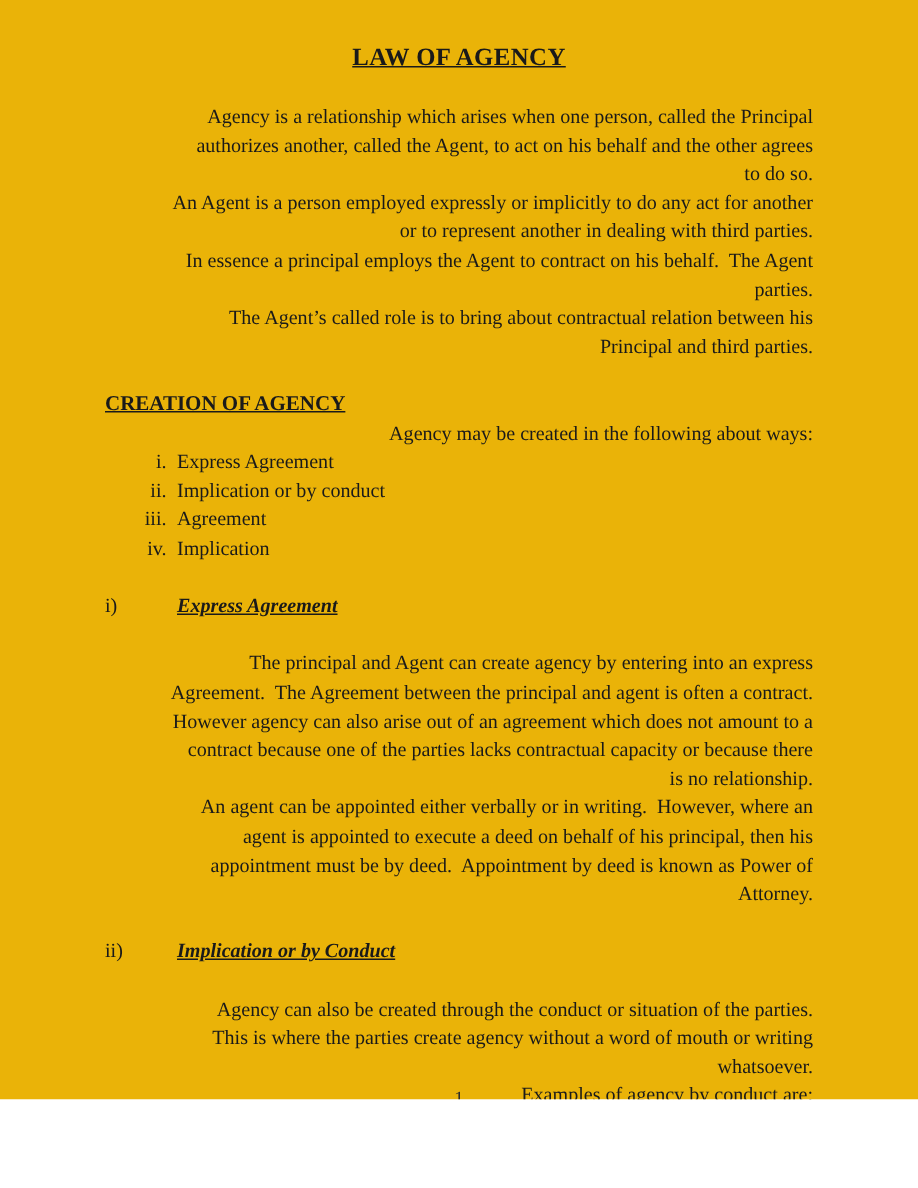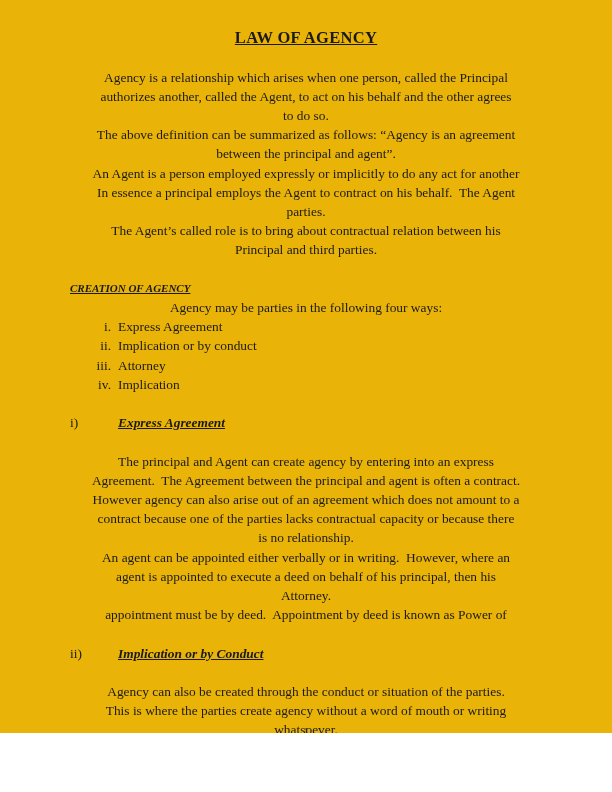--- a/index.html
+++ b/index.html
@@ -28,33 +28,32 @@
     font-weight: bold;
     text-decoration: underline;
     letter-spacing: 0.3px;
     margin: 0 0 19px 0;
     line-height: 1.25;
   }
   .para {
     font-size: 13.4px;
     line-height: 19.2px;
     margin: 0;
-    text-align: center;
+    text-align: right;
   }
   .para .ln {
     display: block;
     white-space: pre-wrap;
   }
   .section-heading {
-    font-size: 11px;
+    font-size: 14px;
     line-height: 19.2px;
     font-weight: bold;
     text-decoration: underline;
     margin: 0;
-    font-style: italic;
   }
   .blank-line {
     height: 19.2px;
   }
   .roman-list {
     list-style: none;
     margin: 0;
     padding: 0;
   }
   .roman-list li {
@@ -102,59 +101,56 @@
   <div class="content">
 
     <h1 class="doc-title">LAW OF AGENCY</h1>
 
     <p class="para">
       <span class="ln">Agency is a relationship which arises when one person, called the Principal</span>
       <span class="ln">authorizes another, called the Agent, to act on his behalf and the other agrees</span>
       <span class="ln">to do so.</span>
     </p>
 
-    <p class="para">
-      <span class="ln">The above definition can be summarized as follows: “Agency is an agreement</span>
-      <span class="ln">between the principal and agent”.</span>
-    </p>
 
     <p class="para">
       <span class="ln">An Agent is a person employed expressly or implicitly to do any act for another</span>
+      <span class="ln">or to represent another in dealing with third parties.</span>
     </p>
 
     <p class="para">
       <span class="ln">In essence a principal employs the Agent to contract on his behalf.  The Agent</span>
       <span class="ln">parties.</span>
     </p>
 
     <p class="para">
       <span class="ln">The Agent’s called role is to bring about contractual relation between his</span>
       <span class="ln">Principal and third parties.</span>
     </p>
 
     <div class="blank-line"></div>
 
     <div class="section-heading">CREATION OF AGENCY</div>
 
     <p class="para">
-      <span class="ln">Agency may be parties in the following four ways:</span>
+      <span class="ln">Agency may be created in the following about ways:</span>
     </p>
 
     <ul class="roman-list">
       <li>
         <span class="marker">i.</span>
         <span>Express Agreement</span>
       </li>
       <li>
         <span class="marker">ii.</span>
         <span>Implication or by conduct</span>
       </li>
       <li>
         <span class="marker">iii.</span>
-        <span>Attorney</span>
+        <span>Agreement</span>
       </li>
       <li>
         <span class="marker">iv.</span>
         <span>Implication</span>
       </li>
     </ul>
 
     <div class="blank-line"></div>
 
     <div class="subheading-row">
@@ -168,22 +164,22 @@
       <span class="ln">The principal and Agent can create agency by entering into an express</span>
       <span class="ln">Agreement.  The Agreement between the principal and agent is often a contract.</span>
       <span class="ln">However agency can also arise out of an agreement which does not amount to a</span>
       <span class="ln">contract because one of the parties lacks contractual capacity or because there</span>
       <span class="ln">is no relationship.</span>
     </p>
 
     <p class="para">
       <span class="ln">An agent can be appointed either verbally or in writing.  However, where an</span>
       <span class="ln">agent is appointed to execute a deed on behalf of his principal, then his</span>
+      <span class="ln">appointment must be by deed.  Appointment by deed is known as Power of</span>
       <span class="ln">Attorney.</span>
-      <span class="ln">appointment must be by deed.  Appointment by deed is known as Power of</span>
     </p>
 
     <div class="blank-line"></div>
 
     <div class="subheading-row">
       <span class="num">ii)</span>
       <span class="label">Implication or by Conduct</span>
     </div>
 
     <div class="blank-line"></div>

